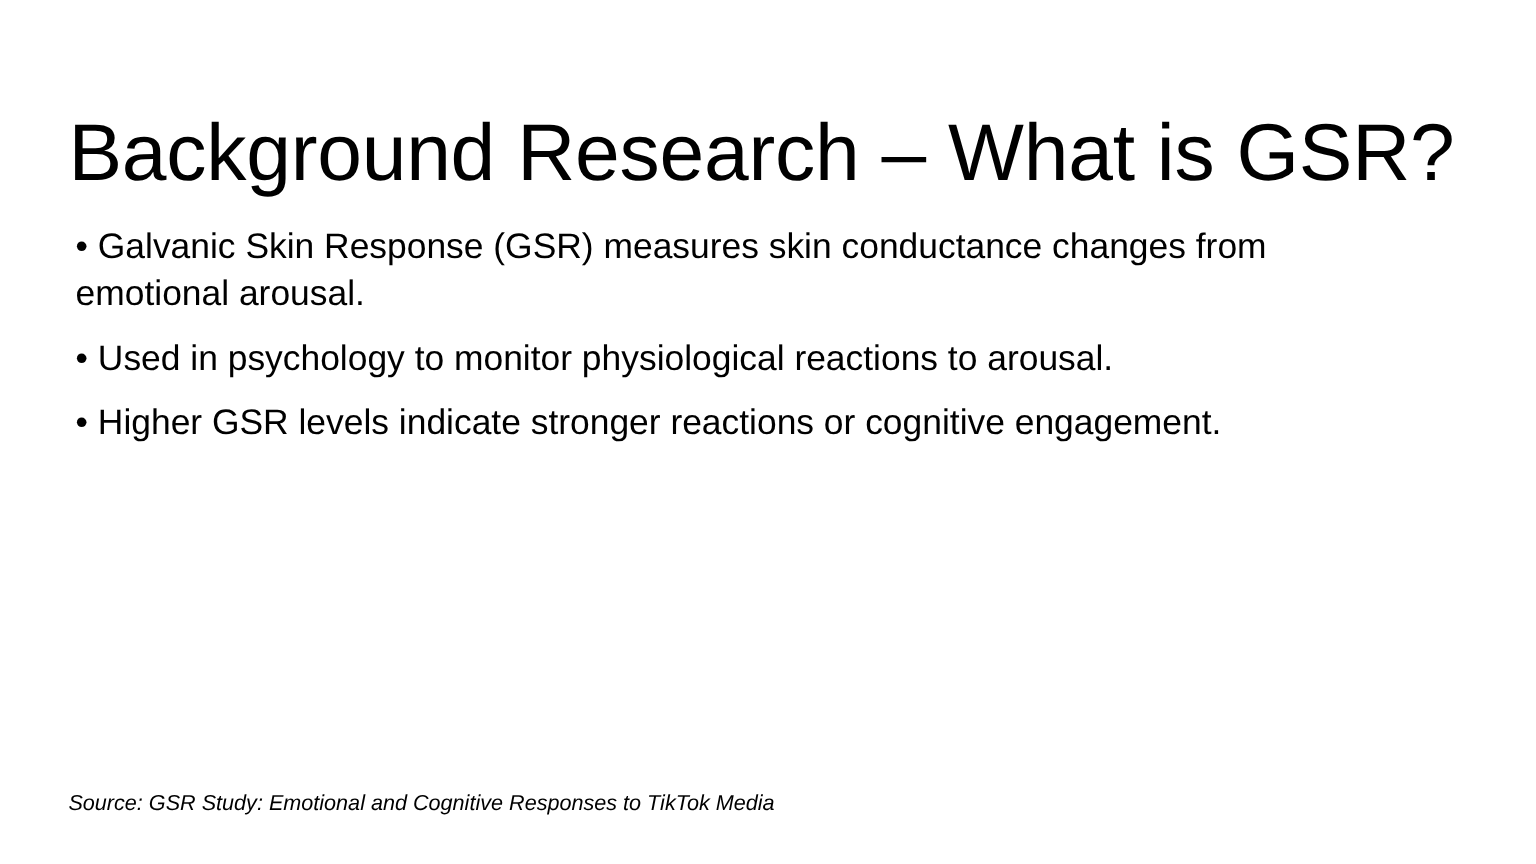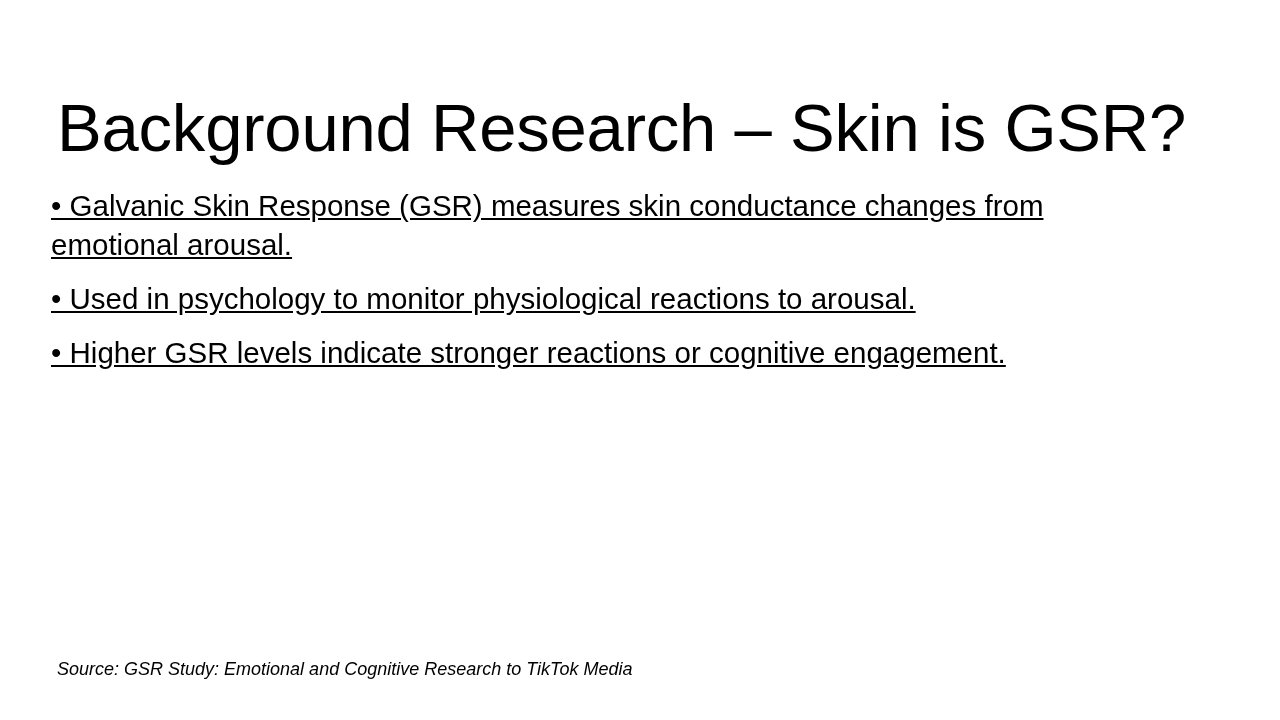--- a/index.html
+++ b/index.html
@@ -27,24 +27,23 @@
     width: 1170px;
     font-size: 67px;
     line-height: 1.05;
     font-weight: 400;
     letter-spacing: -0.2px;
     color: #000000;
     white-space: nowrap;
   }
   .body-block {
     position: absolute;
-    left: 51px;
+    left: 63px;
     top: 186px;
     width: 1112px;
-    text-decoration: underline;
   }
   .bullet-para {
     font-size: 29.5px;
     line-height: 39px;
     color: #000000;
     margin: 0 0 15px 0;
     text-align: left;
   }
   .bullet-para:last-child {
     margin-bottom: 0;
@@ -58,23 +57,23 @@
     font-style: italic;
     color: #000000;
     white-space: nowrap;
   }
 </style>
 </head>
 <body>
 
 <div class="slide">
 
-  <h1 class="slide-title">Background Research – Skin is GSR?</h1>
+  <h1 class="slide-title">Background Research – What is GSR?</h1>
 
   <div class="body-block">
     <p class="bullet-para">• Galvanic Skin Response (GSR) measures skin conductance changes from emotional arousal.</p>
     <p class="bullet-para">• Used in psychology to monitor physiological reactions to arousal.</p>
     <p class="bullet-para">• Higher GSR levels indicate stronger reactions or cognitive engagement.</p>
   </div>
 
-  <div class="source-note">Source: GSR Study: Emotional and Cognitive Research to TikTok Media</div>
+  <div class="source-note">Source: GSR Study: Emotional and Cognitive Responses to TikTok Media</div>
 
 </div>
 
 </body></html>

